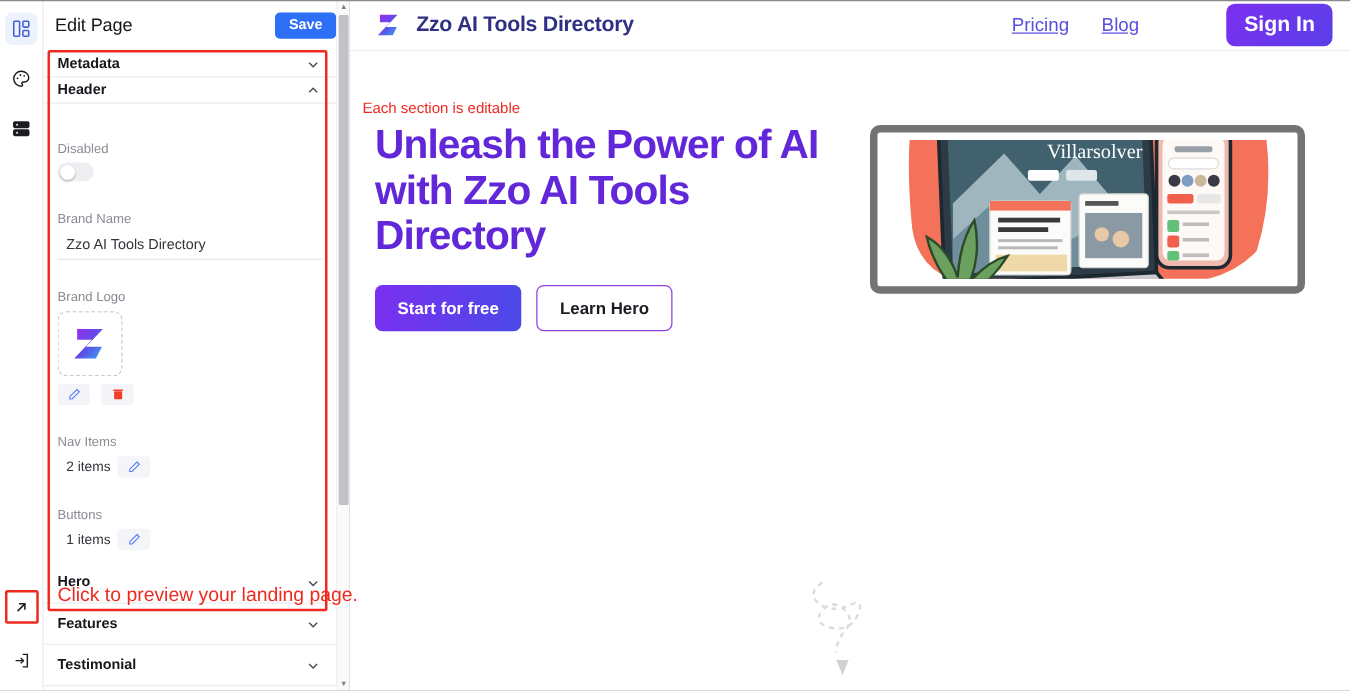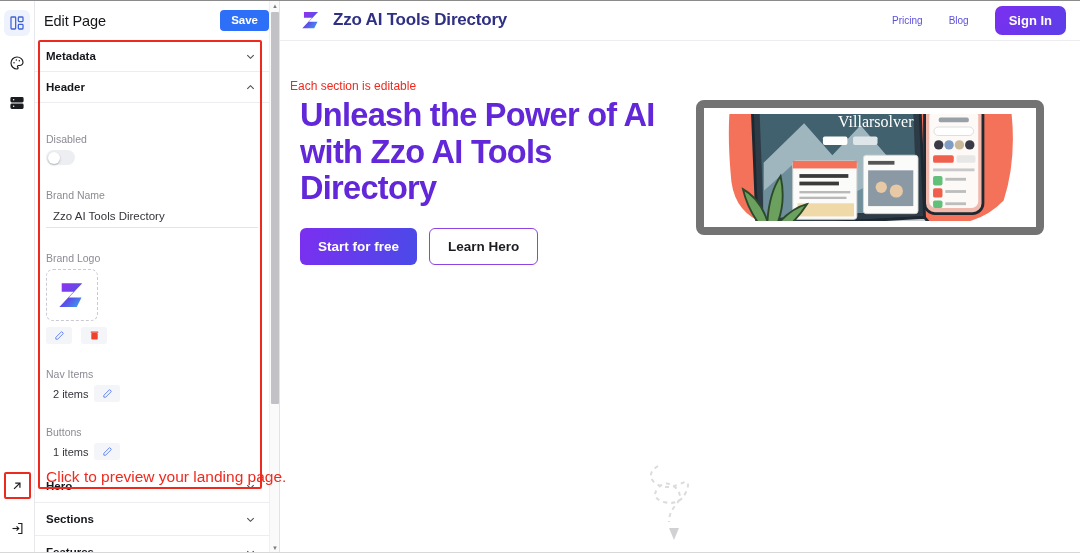--- a/index.html
+++ b/index.html
@@ -69,21 +69,21 @@
     cursor: pointer;
   }
 
   .panel-scroll {
     position: absolute;
     top: 41px; left: 0; right: 10px; bottom: 0;
     overflow: hidden;
   }
 
   .acc-row {
-    height: 31px;
+    height: 21px;
     display: flex; align-items: center; justify-content: space-between;
     padding: 0 13px 0 11px;
     border-bottom: 1px solid #ededf1;
     cursor: pointer;
   }
   .acc-row.tall { height: 33px; }
   .acc-label {
     font-size: 11.5px; font-weight: bold; color: #16171c;
   }
   .chev { width: 11px; height: 11px; color: #4a4a52; display:block; }
@@ -183,27 +183,27 @@
     display: flex; align-items: center;
     padding: 0 14px 0 18px;
   }
   .brand { display: flex; align-items: center; gap: 9px; }
   .brand-name {
     font-size: 17px; font-weight: bold;
     color: #2f3084; letter-spacing: -0.2px;
   }
   .site-nav { margin-left: auto; display: flex; align-items: center; gap: 26px; }
   .nav-link {
-    font-size: 10px; color: #5b4fe0; cursor: pointer;
+    font-size: 15px; color: #5b4fe0; cursor: pointer; text-decoration: underline;
   }
   .signin-btn {
     background: linear-gradient(125deg,#7b2ff0 0%,#5b3fe8 100%);
-    color: #fff; font-size: 13px; font-weight: bold;
+    color: #fff; font-size: 17px; font-weight: bold;
     border: none; border-radius: 7px;
-    padding: 7px 14px; cursor: pointer;
+    padding: 7px 14px; cursor: pointer; margin-left: 44px;
   }
 
   .hero {
     display: flex; padding: 56px 18px 0 20px; gap: 5px;
   }
   .hero-left { width: 372px; flex: 0 0 372px; }
   .hero-title {
     font-size: 32.5px; line-height: 1.13; font-weight: bold;
     color: #6127d8; letter-spacing: -0.7px;
   }
@@ -225,21 +225,21 @@
     border: 1.4px solid #8e44e0; border-radius: 6px;
     padding: 10px 18px; cursor: pointer;
   }
 
   .hero-right {
     flex: 1 1 auto; display: flex; justify-content: center;
     padding-top: 3px;
   }
   .img-frame {
     width: 348px; height: 137px;
-    border: 8px solid #737373; border-radius: 8px;
+    border: 6px solid #737373; border-radius: 8px;
     background: #fff; padding: 6px;
     height: 135px;
   }
 
   .squiggle {
     position: absolute; left: 360px; bottom: 6px;
     width: 70px; height: 95px; opacity: .85;
   }
 
   
@@ -379,26 +379,20 @@
         </div>
       </div>
 
       <div class="acc-row tall">
         <span class="acc-label">Hero</span>
         <svg class="chev" viewBox="0 0 24 24" fill="none" stroke="currentColor" stroke-width="2.4">
             <path d="M5 9l7 7 7-7"></path>
           </svg>
       </div>
 
-      <div class="acc-row tall">
-        <span class="acc-label">Sections</span>
-        <svg class="chev" viewBox="0 0 24 24" fill="none" stroke="currentColor" stroke-width="2.4">
-            <path d="M5 9l7 7 7-7"></path>
-          </svg>
-      </div>
 
       <div class="acc-row tall">
         <span class="acc-label">Features</span>
         <svg class="chev" viewBox="0 0 24 24" fill="none" stroke="currentColor" stroke-width="2.4">
             <path d="M5 9l7 7 7-7"></path>
           </svg>
       </div>
 
       <div class="acc-row tall">
         <span class="acc-label">Testimonial</span>

